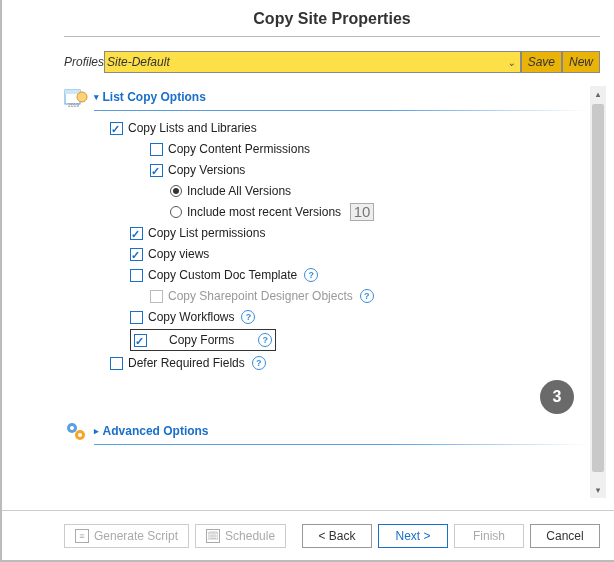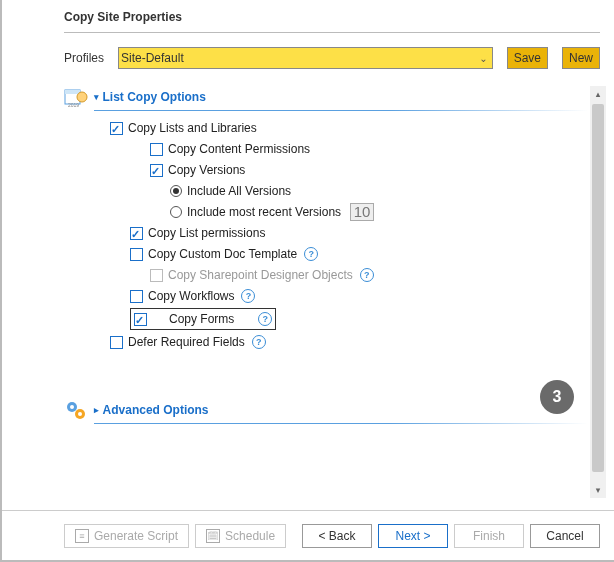--- a/index.html
+++ b/index.html
@@ -16,33 +16,35 @@
     border-left: 2px solid #bbb;
     border-bottom: 2px solid #bbb;
   }
   .content-wrap {
     padding: 8px 14px 0 14px;
     height: 510px;
     position: relative;
   }
   .title {
     font-weight: 600;
-    font-size: 12px;
+    font-size: 16px;
     padding: 2px 0 8px 48px;
+    text-align: center;
   }
   .hr-line {
     border: none;
     border-top: 1px solid #bbb;
     margin: 0 0 14px 48px;
   }
   .profiles-row {
     display: flex;
     align-items: center;
-    gap: 14px;
+    gap: 0;
     padding-left: 48px;
+    font-style: italic;
   }
   .profiles-label {
     font-size: 12px;
     color: #333;
   }
   .profiles-select {
     flex: 1;
     border: 1px solid #888;
     height: 22px;
     display: flex;
@@ -294,20 +296,24 @@
         <span class="label-txt">Include All Versions</span>
       </div>
       <div class="opt ind-4">
         <span class="radio"></span>
         <span class="label-txt">Include most recent Versions</span>
         <span class="num-box">10</span>
       </div>
       <div class="opt ind-2">
         <span class="chk checked"></span>
         <span class="label-txt">Copy List permissions</span>
+      </div>
+      <div class="opt ind-2">
+        <span class="chk checked"></span>
+        <span class="label-txt">Copy views</span>
       </div>
       <div class="opt ind-2">
         <span class="chk"></span>
         <span class="label-txt">Copy Custom Doc Template</span>
         <span class="help-icon">?</span>
       </div>
       <div class="opt ind-3">
         <span class="chk disabled"></span>
         <span class="label-txt disabled">Copy Sharepoint Designer Objects</span>
         <span class="help-icon">?</span>

